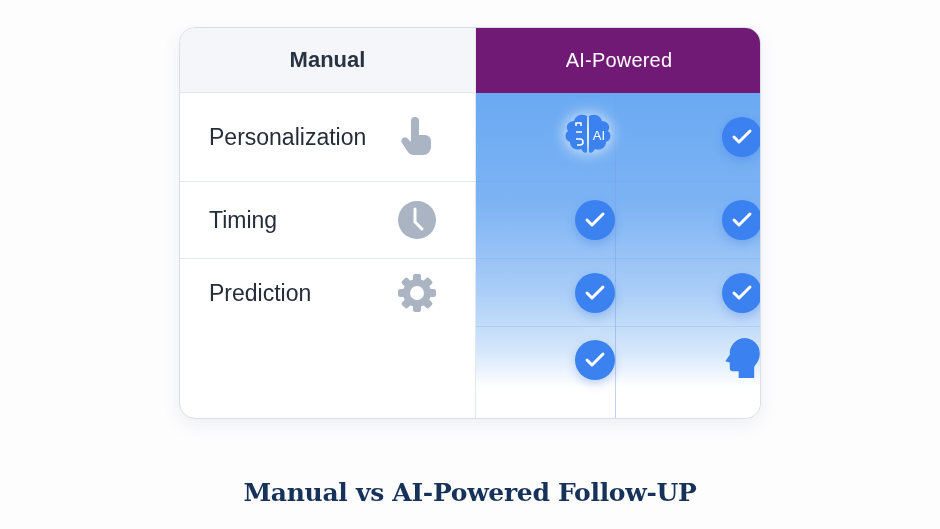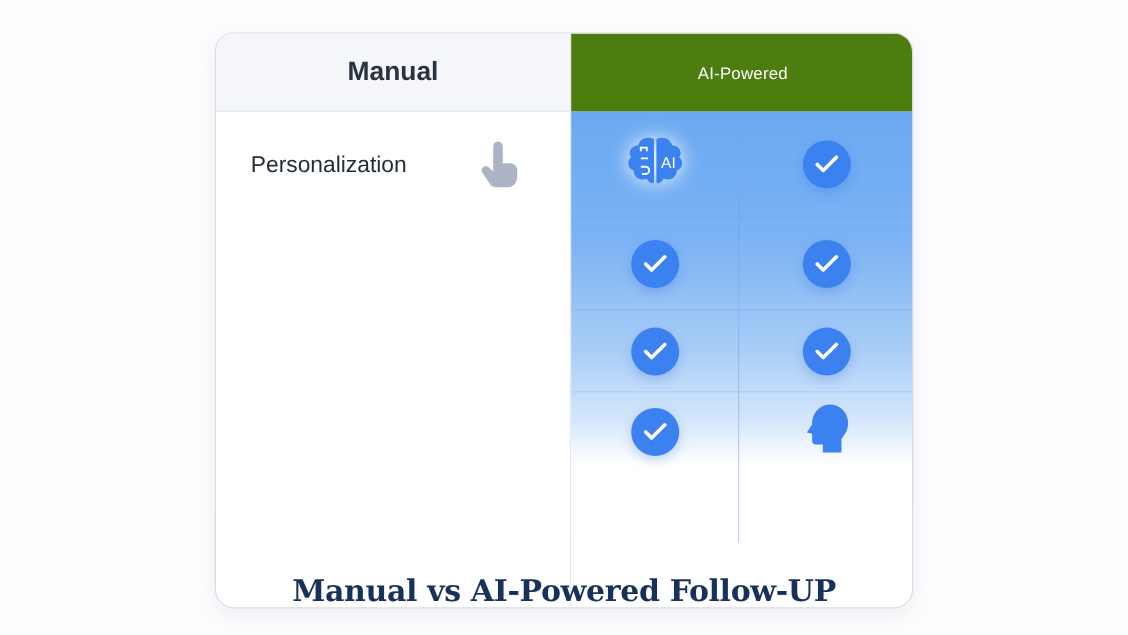--- a/index.html
+++ b/index.html
@@ -4,52 +4,52 @@
 <style>
   * { box-sizing: border-box; margin: 0; padding: 0; }
   body {
     width: 940px; height: 529px; overflow: hidden;
     background: #fdfdfe;
     font-family: "Liberation Sans", "DejaVu Sans", sans-serif;
     position: relative;
   }
   .card {
     position: absolute; left: 179px; top: 27px;
-    width: 582px; height: 480px;
+    width: 582px; height: 392px;
     border: 1px solid #d8dde8; border-radius: 16px;
     background: #ffffff; overflow: hidden;
     box-shadow: 0 6px 18px rgba(60,80,120,0.08);
   }
   .left { position: absolute; left: 0; top: 0; width: 296px; height: 100%; border-right: 1px solid #e2e6ee; }
   .right { position: absolute; left: 296px; top: 0; width: 286px; height: 100%; }
   .head-left {
     height: 65px; background: #f4f6fa; border-bottom: 1px solid #e2e6ee;
     display: flex; align-items: center; justify-content: center;
     font-size: 22px; font-weight: 700; color: #2a3342;
   }
   .head-right {
-    height: 65px; background: #4d7c0f;
+    height: 65px; background: #701a75;
     display: flex; align-items: center; justify-content: center;
-    font-size: 14px; font-weight: 500; color: #ffffff; letter-spacing: 0.2px;
+    font-size: 20px; font-weight: 500; color: #ffffff; letter-spacing: 0.2px;
   }
   .row {
     display: flex; align-items: center; justify-content: space-between;
     border-bottom: 1px solid #e4e8ef; padding: 0 36px 0 29px;
   }
   .row:last-child { border-bottom: none; }
-  .row-label { font-size: 19px; color: #252d3a; }
+  .row-label { font-size: 23px; color: #252d3a; }
   .row-icon { width: 44px; height: 44px; display: flex; align-items: center; justify-content: center; }
   .grid {
     position: absolute; top: 65px; left: 0; width: 286px; height: 359px;
     background: linear-gradient(180deg, #6aa9f2 0%, #7cb3f4 30%, #a9cdf7 55%, #d5e7fb 72%, #ffffff 82%, #ffffff 100%);
   }
   .grid-divider { position: absolute; top: 0; left: 139px; width: 1px; height: 100%; background: rgba(120,160,230,0.45); }
   .grid-row { position: absolute; left: 0; width: 100%; display: flex; }
   .grid-row.shade { border-bottom: 1px solid rgba(120,160,230,0.25); }
-  .cell { width: 139px; height: 100%; display: flex; align-items: center; justify-content: center; }
+  .cell { width: 139px; height: 100%; display: flex; align-items: center; justify-content: flex-end; }
   .cell + .cell { width: 147px; }
   .check {
     width: 40px; height: 40px; border-radius: 50%; background: #3b82f0;
     display: flex; align-items: center; justify-content: center;
     box-shadow: 0 4px 10px rgba(40,100,220,0.25);
   }
   .brain-glow { filter: drop-shadow(0 0 8px rgba(255,255,255,0.9)); }
   .title {
     position: absolute; left: 0; top: 478px; width: 940px; text-align: center;
     font-family: "DejaVu Serif", "Liberation Serif", serif; font-weight: 700;
@@ -65,21 +65,45 @@
 
     <div class="row" style="height:89px">
       <span class="row-label">Personalization</span>
       <span class="row-icon">
         <svg width="36" height="40" viewBox="0 0 36 40">
             <path d="M12 4 a4 4 0 0 1 8 0 v14 h6 a6 6 0 0 1 6 6 v6 a8 8 0 0 1 -8 8 h-10 a6 6 0 0 1 -5 -3 l-6 -9 a3.5 3.5 0 0 1 6 -4 l3 3 z" fill="#aab4c3"></path>
           </svg>
       </span>
     </div>
 
+    <div class="row" style="height:77px">
+      <span class="row-label">Timing</span>
+      <span class="row-icon">
+        <svg width="40" height="40" viewBox="0 0 40 40">
+            <circle cx="20" cy="20" r="19" fill="#aab4c3"></circle>
+            <path d="M18 9 v13 l7 7" stroke="#fff" stroke-width="3" fill="none" stroke-linecap="round"></path>
+          </svg>
+      </span>
+    </div>
 
+    <div class="row" style="height:68px">
+      <span class="row-label">Prediction</span>
+      <span class="row-icon">
+        <svg width="42" height="42" viewBox="0 0 42 42">
+            <g fill="#aab4c3">
+              <circle cx="21" cy="21" r="14"></circle>
+              <rect x="17" y="2" width="8" height="38" rx="2"></rect>
+              <rect x="2" y="17" width="38" height="8" rx="2"></rect>
+              <rect x="17" y="2" width="8" height="38" rx="2" transform="rotate(45 21 21)"></rect>
+              <rect x="17" y="2" width="8" height="38" rx="2" transform="rotate(-45 21 21)"></rect>
+            </g>
+            <circle cx="21" cy="21" r="7" fill="#fff"></circle>
+          </svg>
+      </span>
+    </div>
 
 
   </div>
 
   <div class="right">
     <div class="head-right">AI-Powered</div>
     <div class="grid">
       <div class="grid-divider"></div>
 
       <div class="grid-row shade" style="top:0;height:89px">

